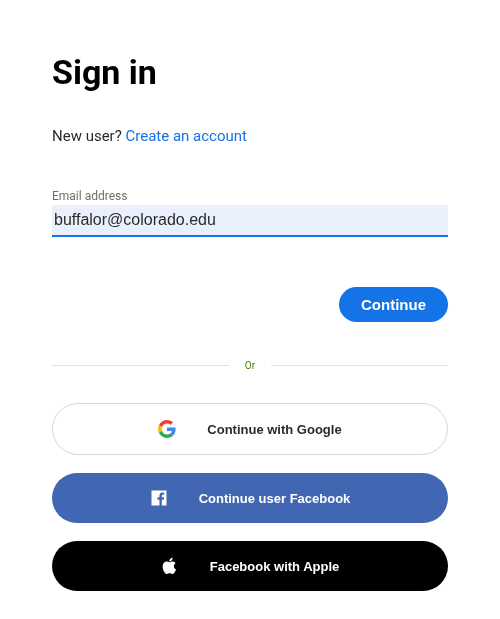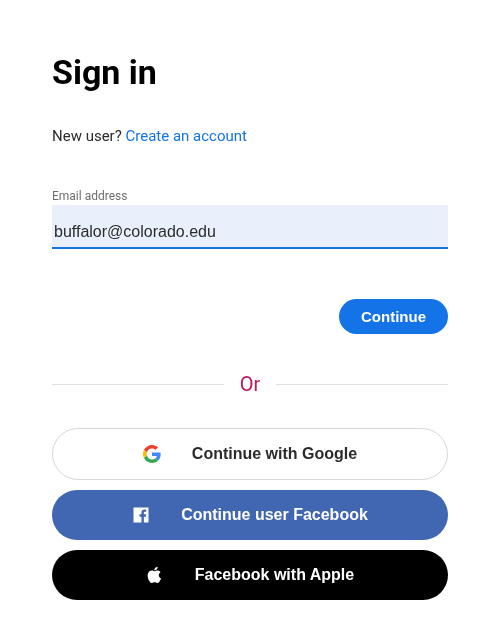--- a/index.html
+++ b/index.html
@@ -34,21 +34,21 @@
       font-size: 12px;
       color: #6e6e6e;
       margin-bottom: 2px;
     }
     .email-input {
       width: 100%;
       border: none;
       border-bottom: 2px solid #1473e6;
       background: #eaf0fb;
       font-size: 16px;
-      padding: 18px 2px 6px 2px;
+      padding: 6px 2px 6px 2px;
       outline: none;
       color: #2b2b2b;
     }
     .continue-row {
       display: flex;
       justify-content: flex-end;
       margin-top: 50px;
       margin-bottom: 38px;
     }
     .continue-btn {
@@ -66,36 +66,36 @@
       align-items: center;
       margin-bottom: 32px;
     }
     .divider-line {
       flex: 1;
       height: 1px;
       background: #e0e0e0;
     }
     .divider-text {
       padding: 0 16px;
-      font-size: 20px;
-      color: #be185d;
+      font-size: 10px;
+      color: #4d7c0f;
       text-align: center;
     }
     .social-btn {
       width: 100%;
       display: flex;
       align-items: center;
       justify-content: center;
       gap: 31px;
       border-radius: 28px;
       padding: 16px;
-      font-size: 16px;
+      font-size: 13px;
       font-weight: 600;
       cursor: pointer;
-      margin-bottom: 10px;
+      margin-bottom: 18px;
     }
     .google-btn {
       background: #fff;
       border: 1px solid #d8d8d8;
       color: #2b2b2b;
     }
     .facebook-btn {
       background: #4267b2;
       border: none;
       color: #fff;

